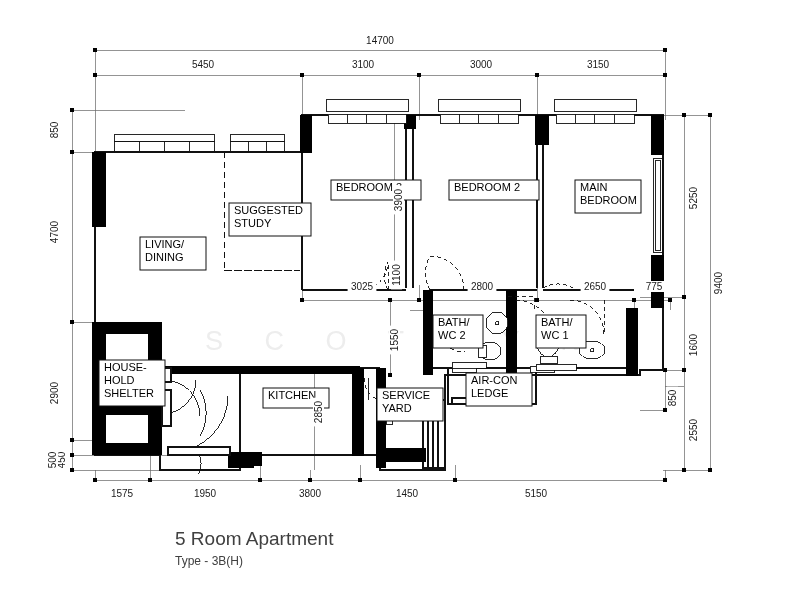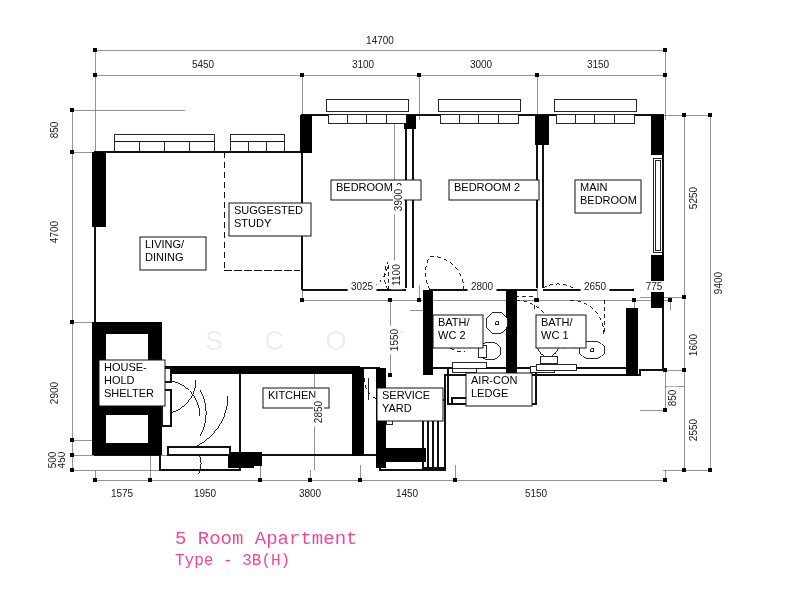--- a/index.html
+++ b/index.html
@@ -22,30 +22,30 @@
   }
   #plan-svg {
     position: absolute;
     left: 0;
     top: 0;
   }
   .title-block {
     position: absolute;
     left: 175px;
     top: 527px;
-    font-family: Liberation Mono, monospace;
-    color: #ec4899;
+    font-family: Liberation Sans, sans-serif;
+    color: #404040;
   }
   .title-main {
     font-size: 19px;
     line-height: 24px;
     white-space: nowrap;
   }
   .title-sub {
-    font-size: 16px;
+    font-size: 12px;
     line-height: 20px;
     white-space: nowrap;
   }
 </style>
 </head>
 <body>
 
 <div id="plan-root">
 
   <svg id="plan-svg" width="785" height="600" viewBox="0 0 785 600" shape-rendering="crispEdges">

